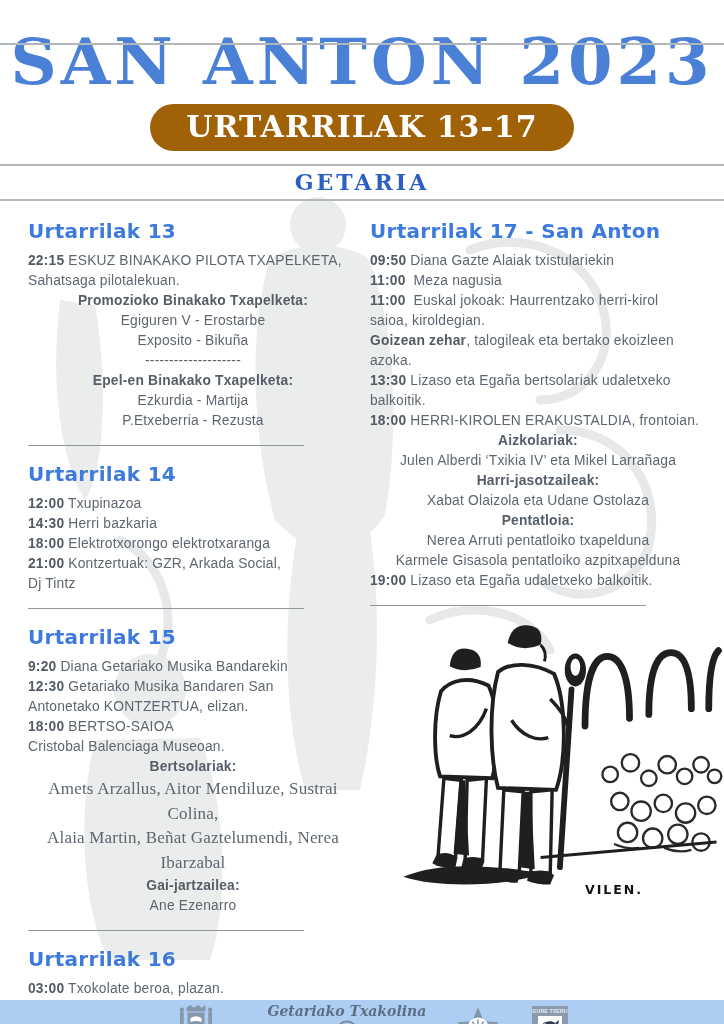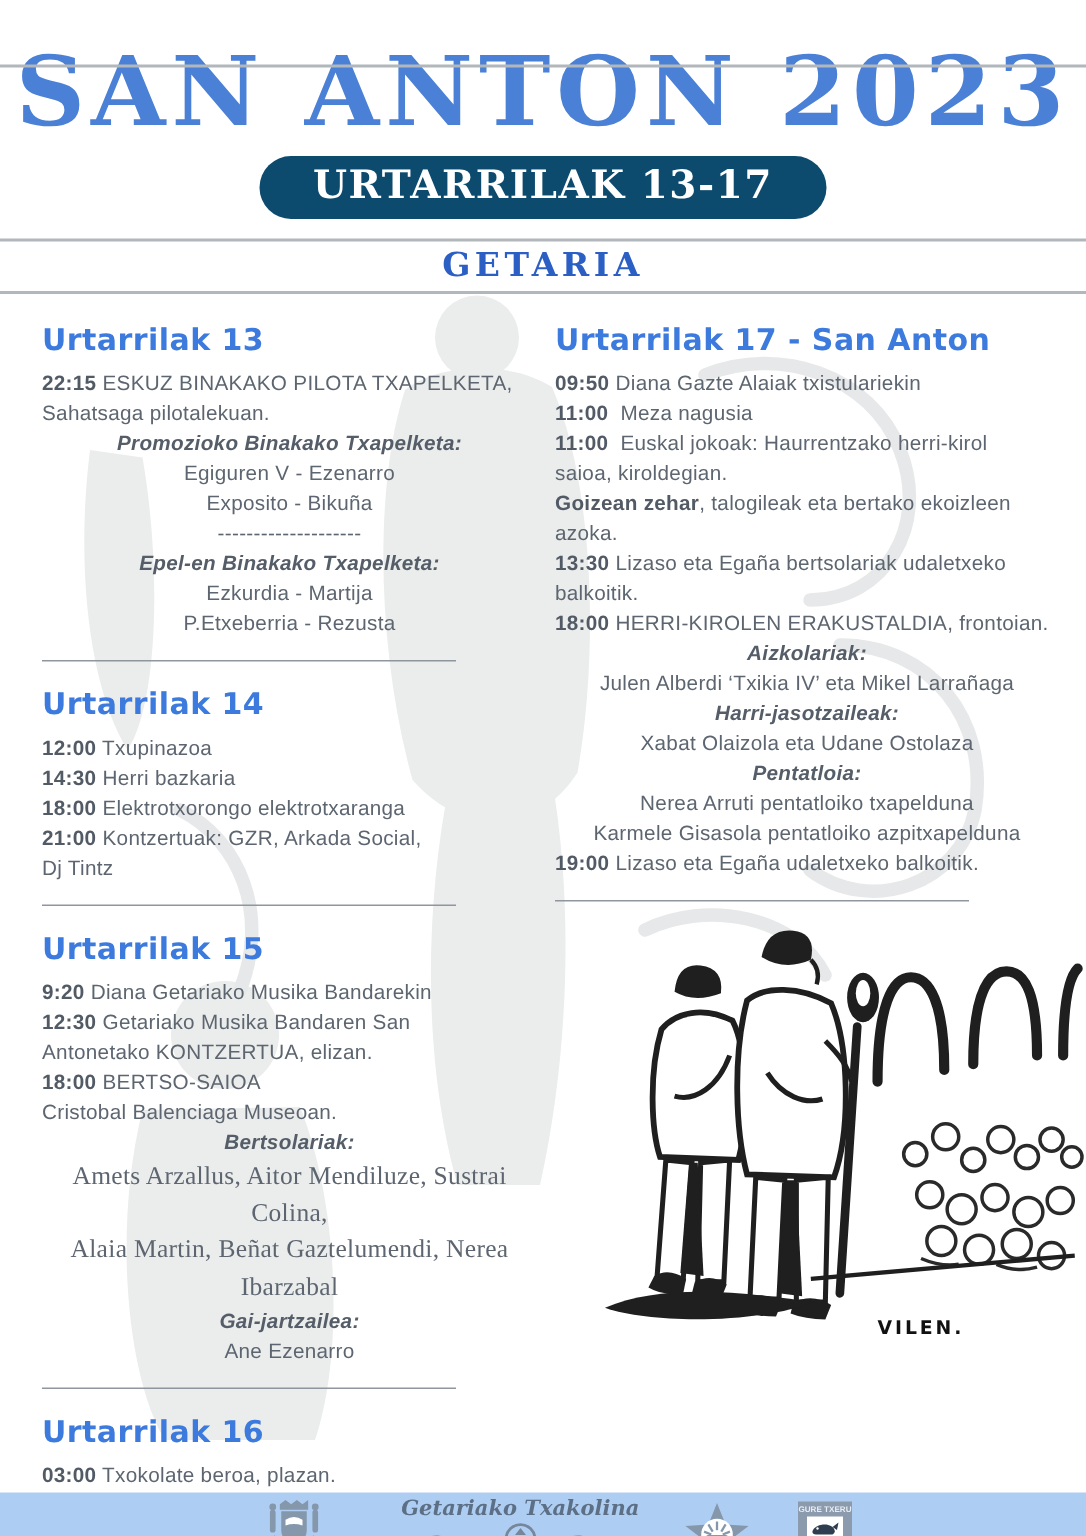--- a/index.html
+++ b/index.html
@@ -13,24 +13,24 @@
 
   .topline{position:absolute;top:13px;left:0;right:0;height:2px;background:#b2b7bc;}
 
   .title{
     margin:30px 0 0 0;text-align:center;
     font-family:"DejaVu Serif",serif;font-weight:bold;
     font-size:64px;line-height:1.0;letter-spacing:4px;color:#4a80d6;
   }
   .pill{
     display:block;width:fit-content;margin:10px auto 0 auto;
-    background:#0c4a6e;color:#ffffff;border-radius:30px;
+    background:#a16207;color:#ffffff;border-radius:30px;
     padding:5px 36px 7px 36px;
     font-family:"DejaVu Serif",serif;font-weight:bold;
-    font-size:26px;letter-spacing:1px;
+    font-size:30px;letter-spacing:1px;
   }
   .location-band{
     margin-top:13px;border-top:2px solid #b2b7bc;border-bottom:2px solid #b2b7bc;
     text-align:center;padding:3px 0 4px 0;
   }
   .location-band .loc{
     font-family:"DejaVu Serif",serif;font-weight:bold;
     font-size:22px;letter-spacing:3px;color:#2c5fc4;
   }
 
@@ -41,21 +41,21 @@
   .day-heading{
     margin:16px 0 8px 0;
     font-family:"DejaVu Sans",sans-serif;font-weight:800;
     font-size:20px;letter-spacing:0.3px;color:#3d7add;
   }
   .line{
     margin:0;color:#5d6670;font-size:13.8px;line-height:1.45;
     white-space:pre-wrap;letter-spacing:0.2px;
   }
   .line.center{text-align:center;}
-  .line.bold{font-weight:bold;color:#555e68;font-style:italic;}
+  .line.bold{font-weight:bold;color:#555e68;}
   .line.small{font-size:17px;font-family:Liberation Serif, serif;}
   .line .time{font-weight:bold;color:#525b65;}
   .divider{border-top:1.5px solid #8f969e;width:276px;margin:14px 0 2px 0;}
   .day-section.wide .divider{width:318px;}
 
   .illustration{margin:8px -18px 0 auto;width:334px;}
   .illustration svg{display:block;}
   .sig{font-family:"DejaVu Sans",sans-serif;font-weight:bold;letter-spacing:2px;}
 
   .footer{
@@ -104,21 +104,21 @@
       <span class="loc">GETARIA</span>
     </div>
 
     <div class="content">
       <div class="col-left" id="col-left">
           <section class="day-section">
             <h2 class="day-heading">Urtarrilak 13</h2>
             <p class="line"><strong class="time">22:15</strong> ESKUZ BINAKAKO PILOTA TXAPELKETA,
 Sahatsaga pilotalekuan.</p>
             <p class="line center bold">Promozioko Binakako Txapelketa:</p>
-            <p class="line center">Egiguren V - Ezenarro</p>
+            <p class="line center">Egiguren V - Erostarbe</p>
             <p class="line center">Exposito - Bikuña</p>
             <p class="line center">--------------------</p>
             <p class="line center bold">Epel-en Binakako Txapelketa:</p>
             <p class="line center">Ezkurdia - Martija</p>
             <p class="line center">P.Etxeberria - Rezusta</p>
             <div class="divider"></div>
           </section>
           <section class="day-section">
             <h2 class="day-heading">Urtarrilak 14</h2>
             <p class="line"><strong class="time">12:00</strong> Txupinazoa</p>

